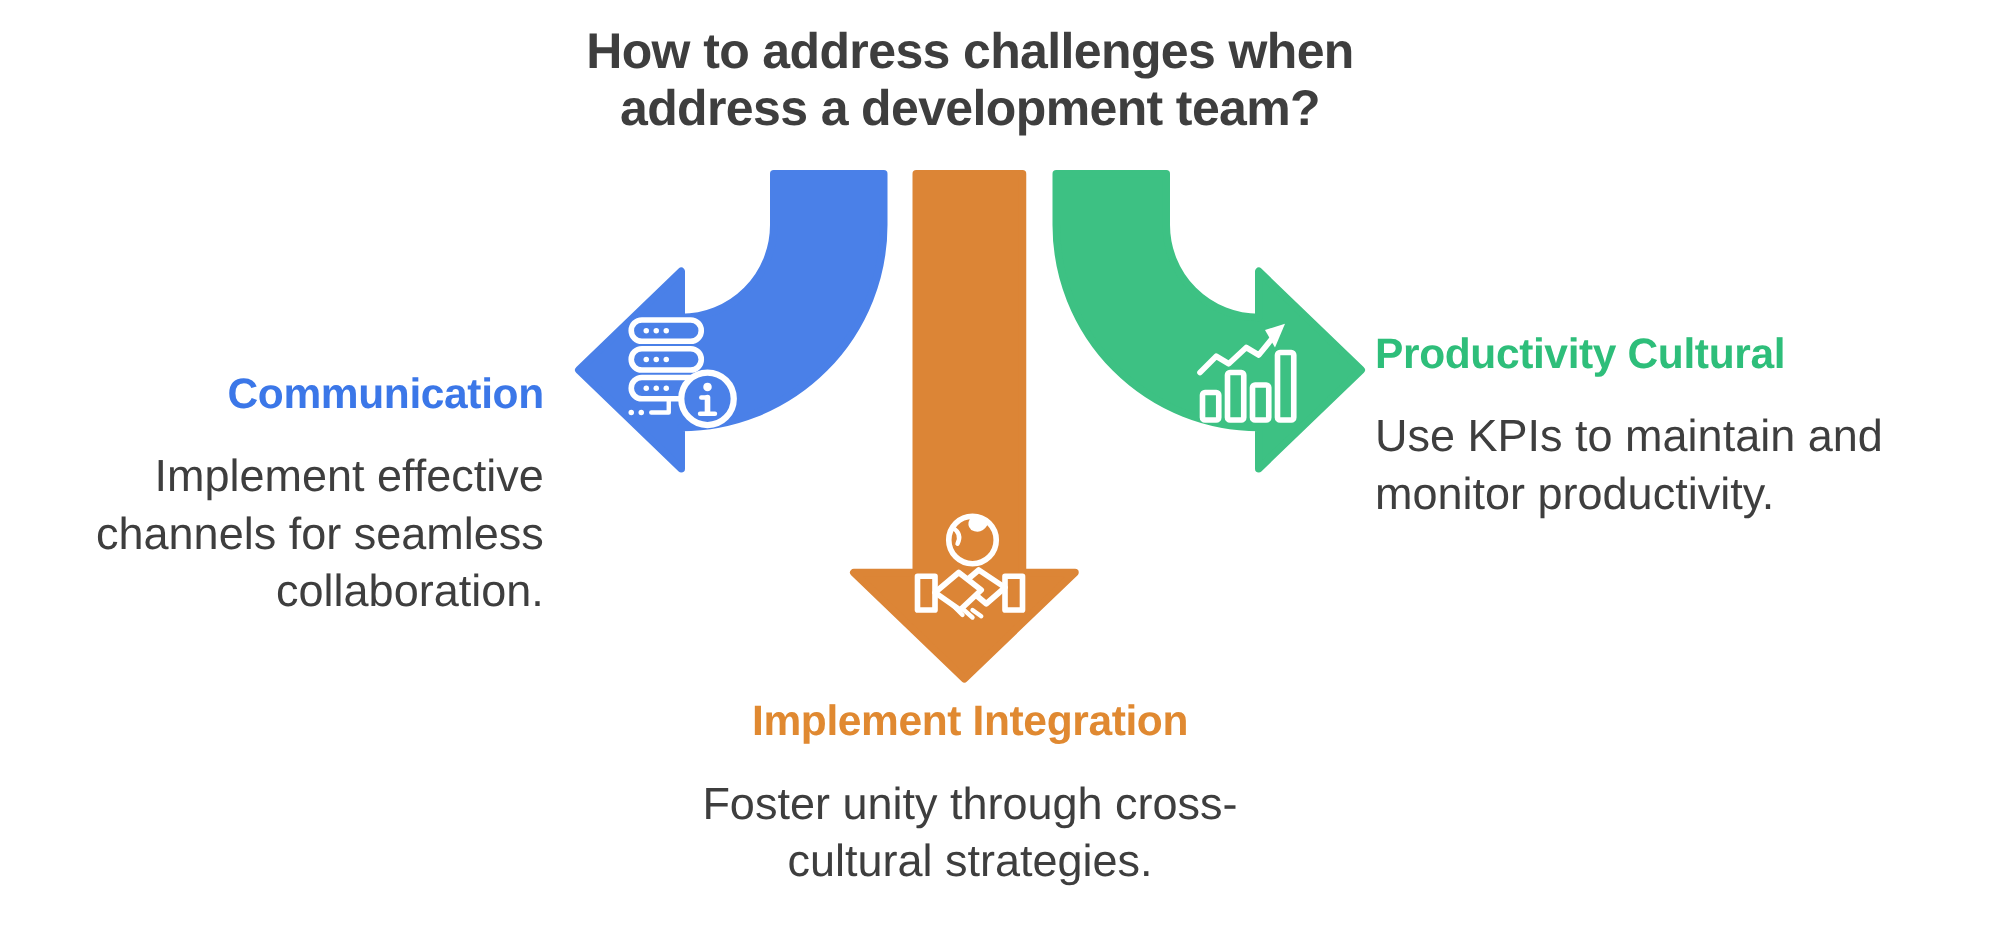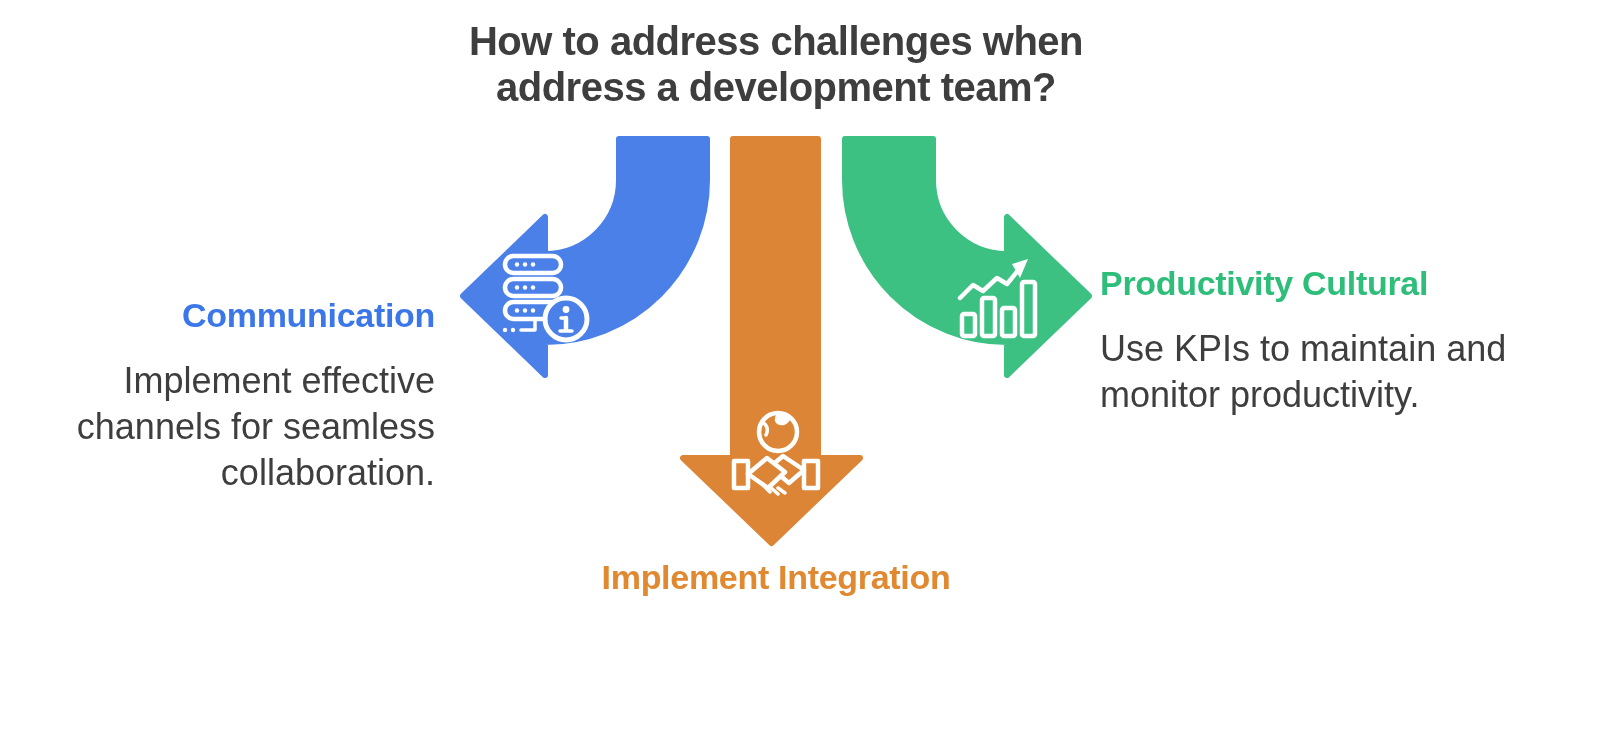--- a/index.html
+++ b/index.html
@@ -125,15 +125,16 @@
     <div class="desc">Implement effective channels for seamless collaboration.</div>
   </div>
 
   <div class="textblock tb-right">
     <div class="label">Productivity Cultural</div>
     <div class="desc">Use KPIs to maintain and monitor productivity.</div>
   </div>
 
   <div class="textblock tb-bottom">
     <div class="label">Implement Integration</div>
+    <div class="desc">Foster unity through cross-cultural strategies.</div>
   </div>
 
 </div>
 
 </body></html>

